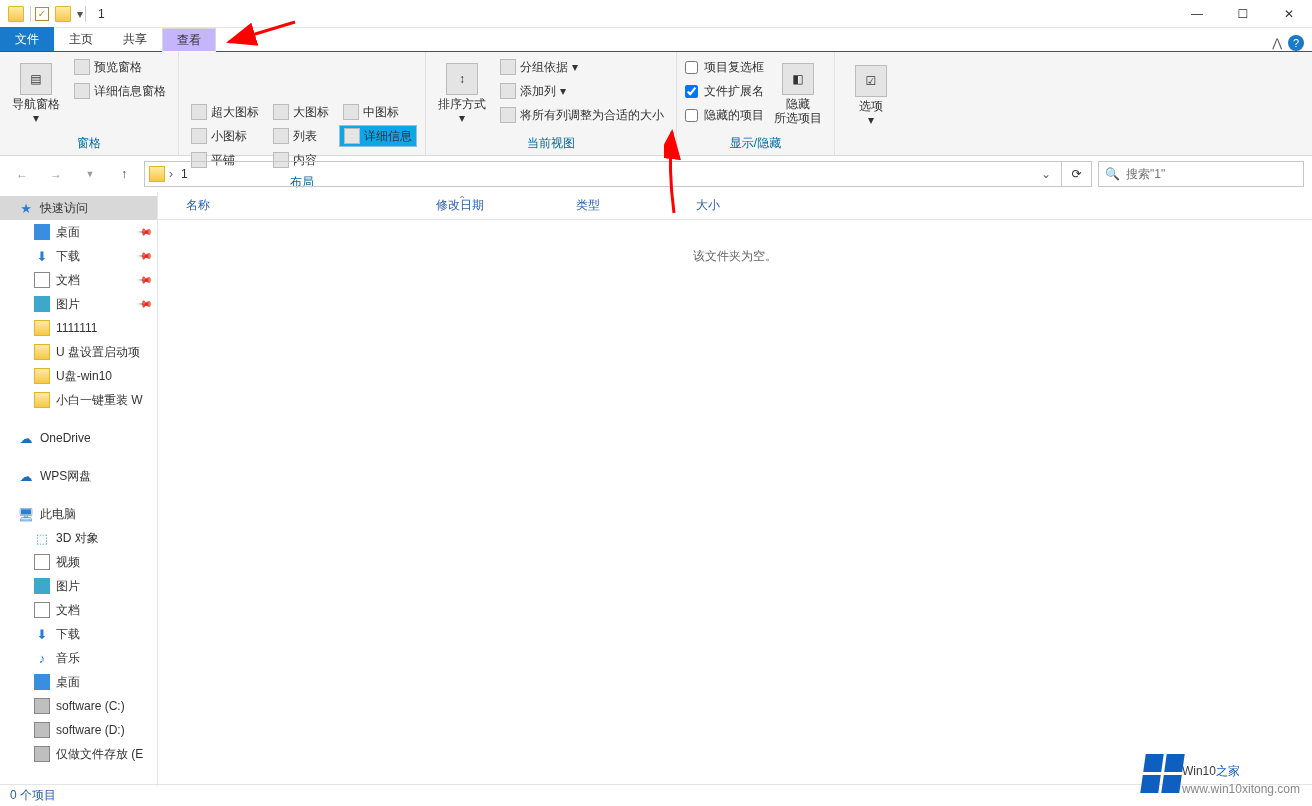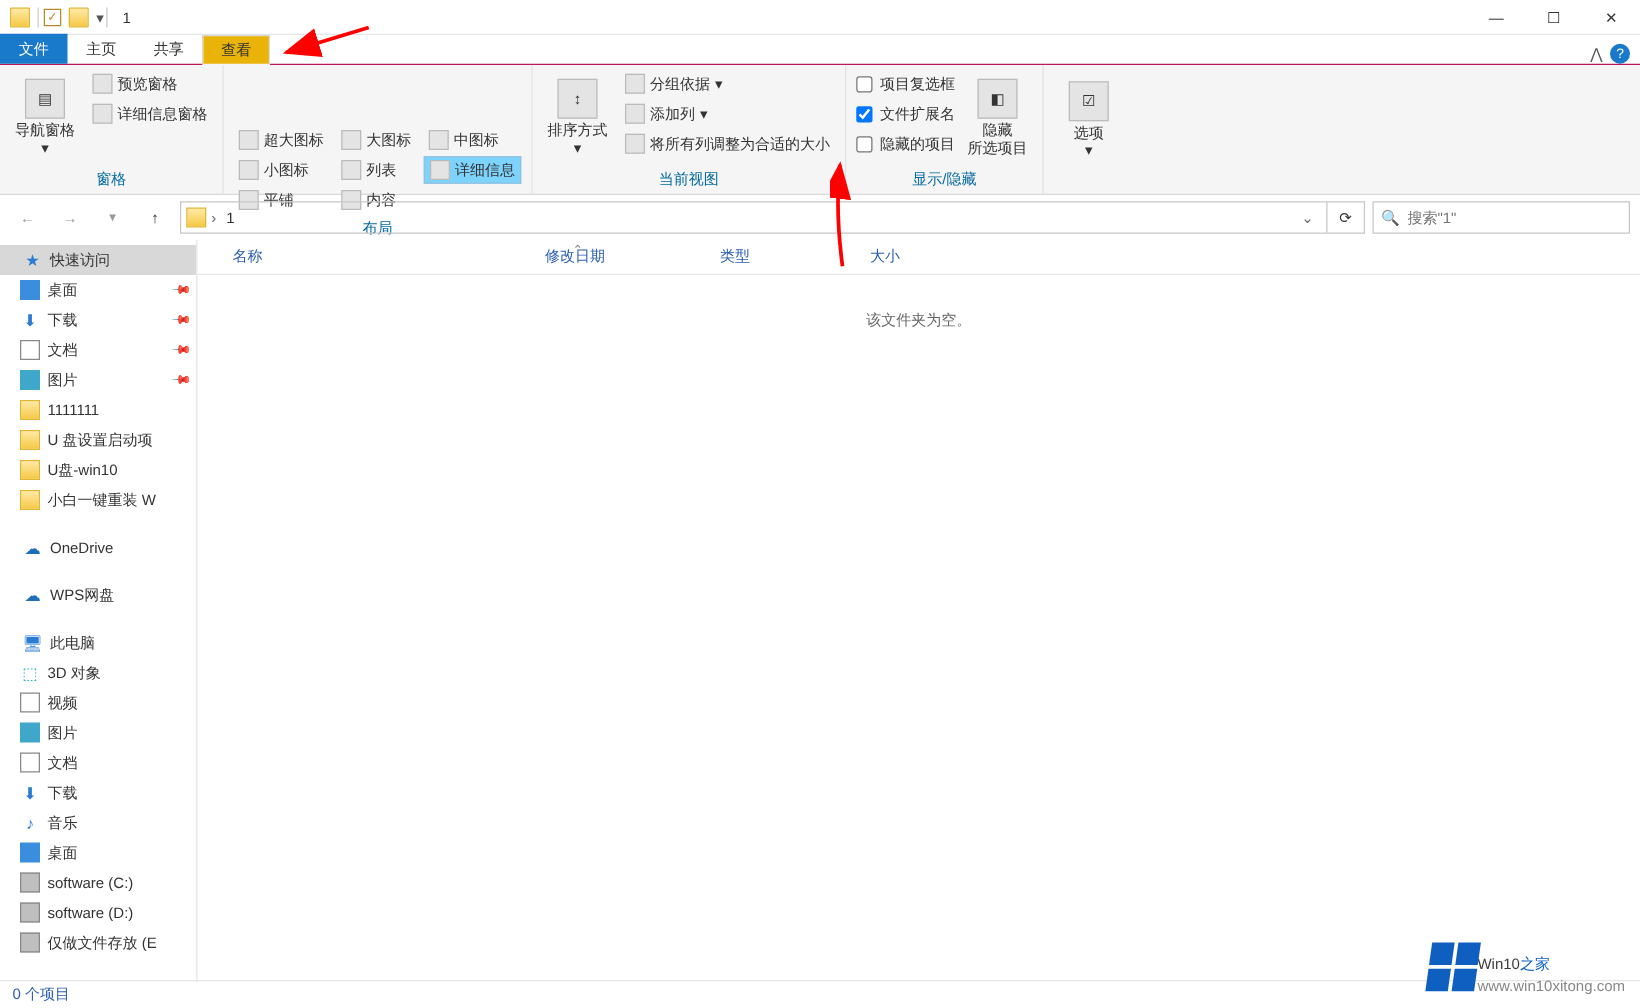--- a/index.html
+++ b/index.html
@@ -8,50 +8,50 @@
 .titlebar .qat{display:flex;align-items:center;padding:0 4px;}
 .titlebar .folder-icon{width:16px;height:16px;background:linear-gradient(#ffe9a6,#f5c946);border:1px solid #e0b62f;border-radius:1px;margin:0 4px;}
 .titlebar .sep{width:1px;height:16px;background:#ccc;margin:0 2px;}
 .titlebar .check-icon{width:14px;height:14px;border:1px solid #b58b28;display:flex;align-items:center;justify-content:center;color:#b58b28;font-size:10px;margin:0 2px;}
 .titlebar .title{margin-left:6px;color:#333;}
 .titlebar .winbtns{margin-left:auto;display:flex;}
 .titlebar .winbtn{width:46px;height:28px;display:flex;align-items:center;justify-content:center;color:#333;}
 .tabbar{height:24px;display:flex;align-items:flex-end;border-bottom:1px solid #be185d;position:relative;}
 .tab{padding:4px 14px;height:24px;display:flex;align-items:center;color:#333;border:1px solid transparent;position:relative;}
 .tab.file{background:#1979ca;color:#fff;}
-.tab.active{background:#eab308;border:1px solid #d9d9d9;border-bottom:1px solid #f5f5f5;margin-bottom:-1px;}
+.tab.active{background:#c4b5fd;border:1px solid #d9d9d9;border-bottom:1px solid #f5f5f5;margin-bottom:-1px;}
 .tabbar .collapse{margin-left:auto;padding:0 8px;color:#555;display:flex;align-items:center;gap:6px;}
 .help-icon{width:16px;height:16px;border-radius:50%;background:#1979ca;color:#fff;display:flex;align-items:center;justify-content:center;font-size:11px;}
 .ribbon{height:104px;background:#f5f5f5;border-bottom:1px solid #d9d9d9;display:flex;}
 .rgroup{border-right:1px solid #e2e2e2;padding:4px 8px 0 8px;display:flex;flex-direction:column;justify-content:space-between;}
 .rgroup .body{display:flex;gap:6px;flex:1;}
 .rgroup .glabel{text-align:center;color:#0369a1;padding:3px 0;}
 .bigbtn{display:flex;flex-direction:column;align-items:center;justify-content:center;width:56px;padding:2px;color:#333;}
 .bigbtn .ico{width:32px;height:32px;background:#e4e4e4;border:1px solid #bbb;margin-bottom:2px;display:flex;align-items:center;justify-content:center;}
 .bigbtn .lbl{text-align:center;line-height:14px;}
 .smallbtn{display:flex;align-items:center;height:22px;padding:0 4px;color:#333;gap:4px;}
 .smallbtn .ico{width:16px;height:16px;background:#e4e4e4;border:1px solid #bbb;flex-shrink:0;}
-.smallbtn.active{background:#7dd3fc;border:1px solid #92c0e0;}
+.smallbtn.active{background:#0ea5e9;border:1px solid #92c0e0;}
 .checkrow{display:flex;align-items:center;height:22px;gap:6px;color:#333;}
 .checkrow input{width:13px;height:13px;}
 .col{display:flex;flex-direction:column;gap:2px;}
 .layout-grid{display:grid;grid-template-columns:auto auto auto;gap:2px 6px;margin-top:45px;}
 .addrbar{height:36px;display:flex;align-items:center;padding:0 8px;gap:6px;}
 .navbtn{width:28px;height:28px;display:flex;align-items:center;justify-content:center;color:#999;}
 .navbtn.enabled{color:#333;}
 .address{flex:1;height:26px;border:1px solid #c7c7c7;display:flex;align-items:center;padding:0 4px;gap:4px;}
 .address .folder-ico{width:16px;height:16px;background:linear-gradient(#ffe9a6,#f5c946);border:1px solid #e0b62f;}
 .address .crumb{padding:0 4px;color:#333;}
 .address .dd{margin-left:auto;color:#666;padding:0 6px;}
 .refreshbtn{width:30px;height:26px;border:1px solid #c7c7c7;border-left:none;display:flex;align-items:center;justify-content:center;color:#333;}
 .searchbox{width:206px;height:26px;border:1px solid #c7c7c7;display:flex;align-items:center;padding:0 6px;gap:6px;color:#888;}
 .content{display:flex;height:594px;}
 .sidebar{width:158px;border-right:1px solid #e5e5e5;overflow:hidden;padding-top:4px;}
 .tree-item{display:flex;align-items:center;height:24px;padding-left:18px;gap:6px;color:#333;position:relative;}
-.tree-item.child{padding-left:16px;}
+.tree-item.child{padding-left:34px;}
 .tree-item.sel{background:#d8d8d8;}
 .tree-item .ico{width:16px;height:16px;flex-shrink:0;display:flex;align-items:center;justify-content:center;font-size:13px;}
 .pin{position:absolute;right:6px;color:#7a7a7a;transform:rotate(45deg);font-size:10px;}
 .ico.star{color:#2b7cd3;}
 .ico.folder{background:linear-gradient(#ffe9a6,#f5c946);border:1px solid #e0b62f;}
 .ico.desktop{background:#3b8ede;}
 .ico.download{color:#2b7cd3;}
 .ico.doc{color:#5a5a5a;border:1px solid #888;background:#fff;}
 .ico.pic{background:#3fa7c9;}
 .ico.cloud{color:#1f6fb8;}

